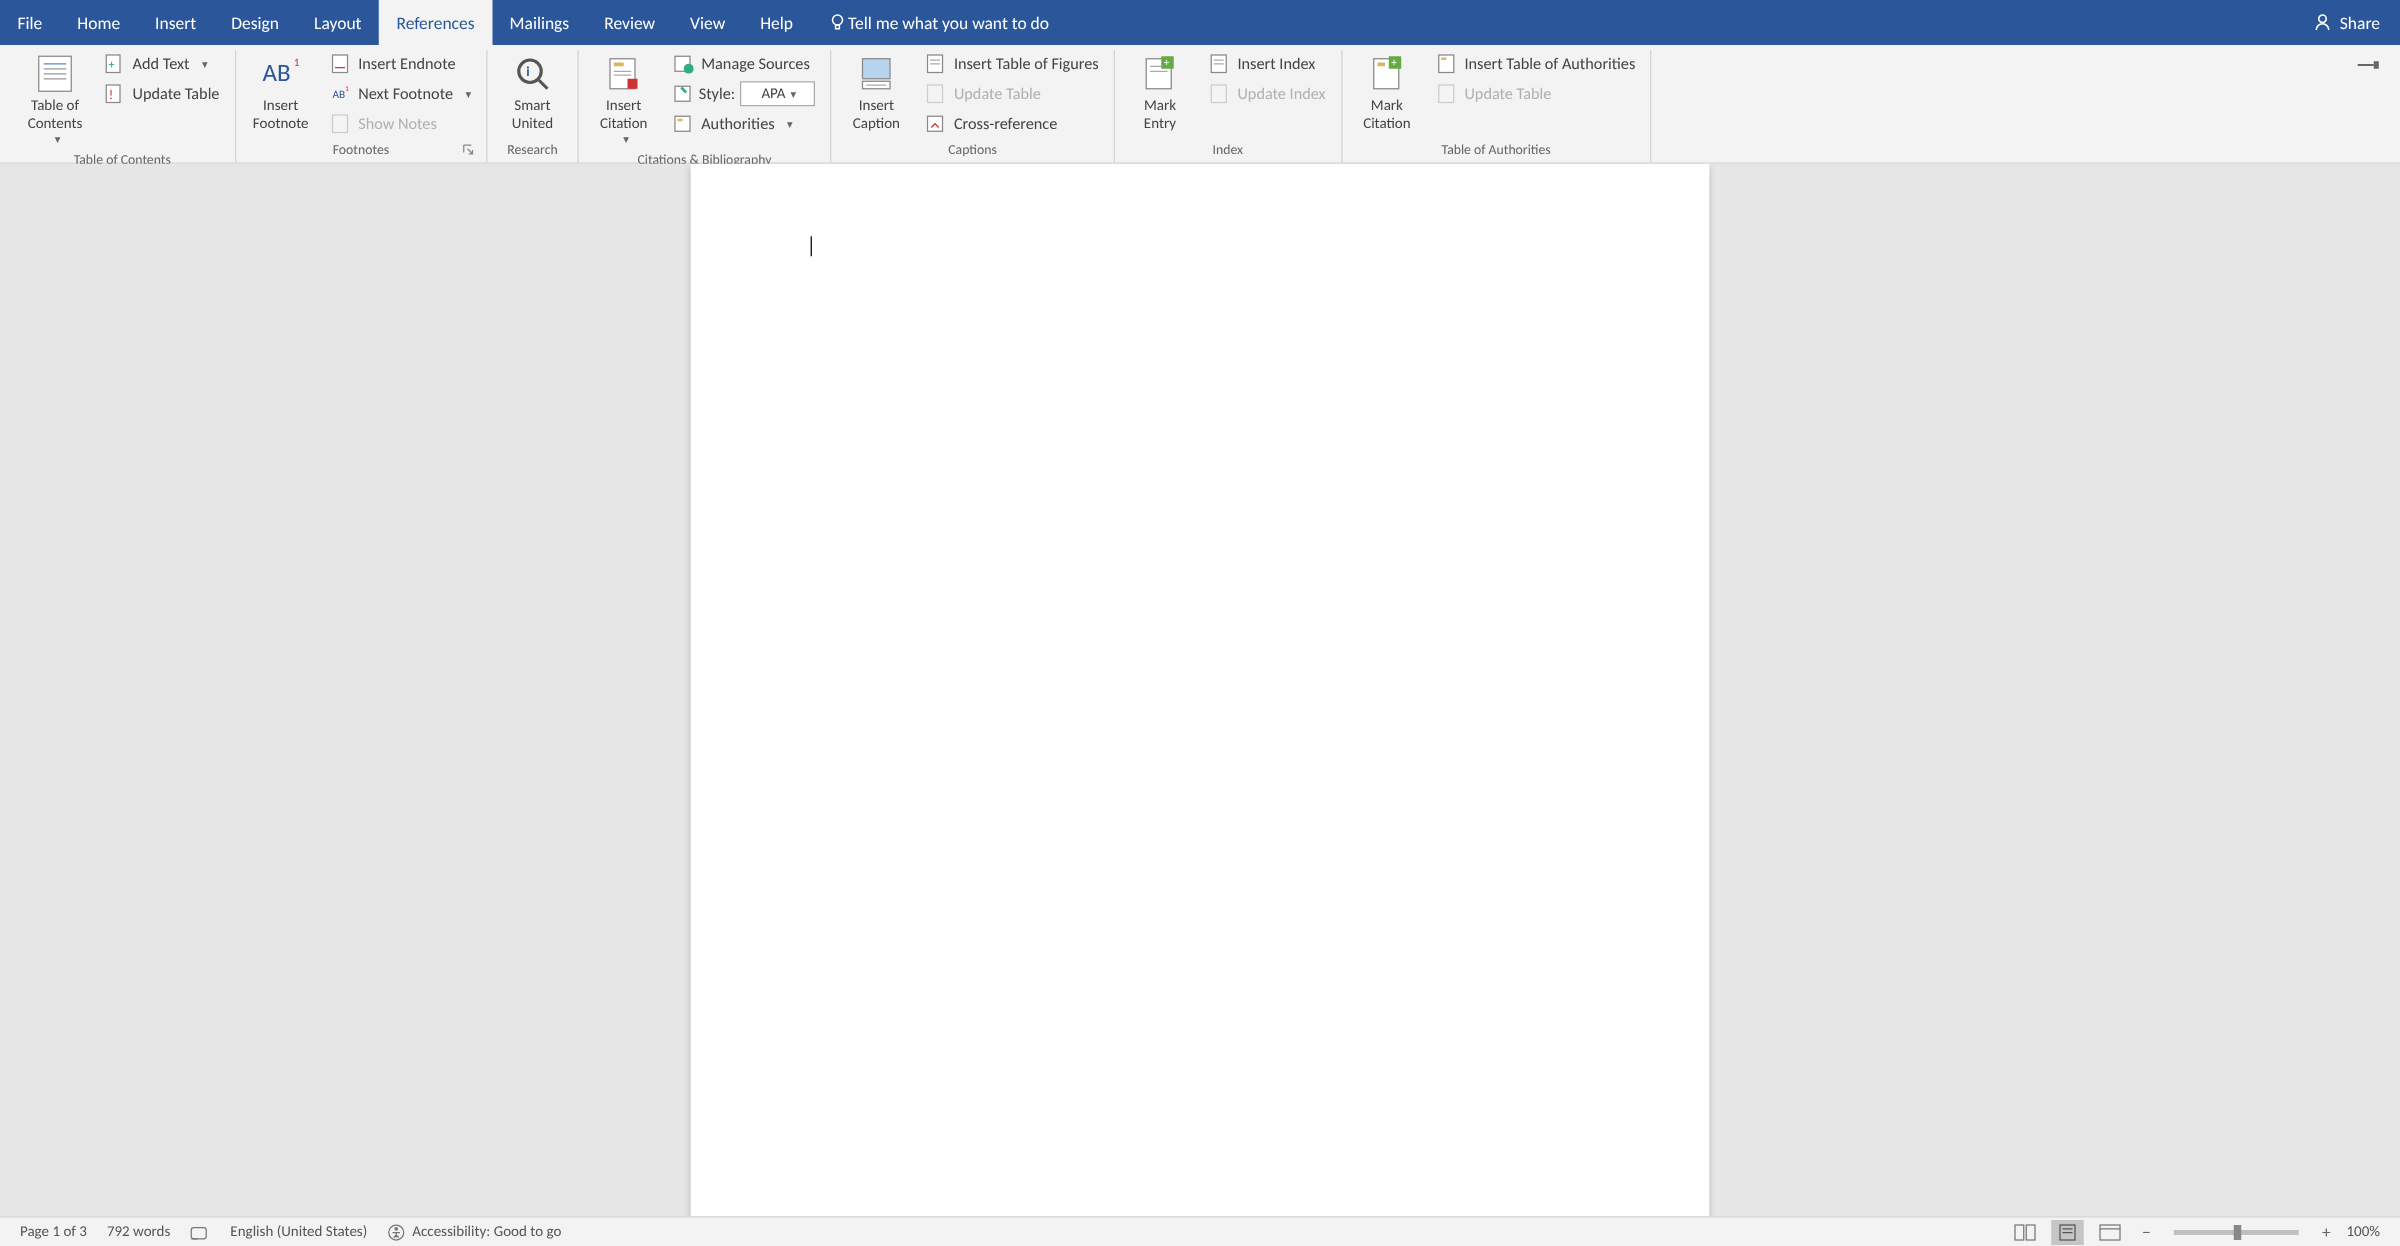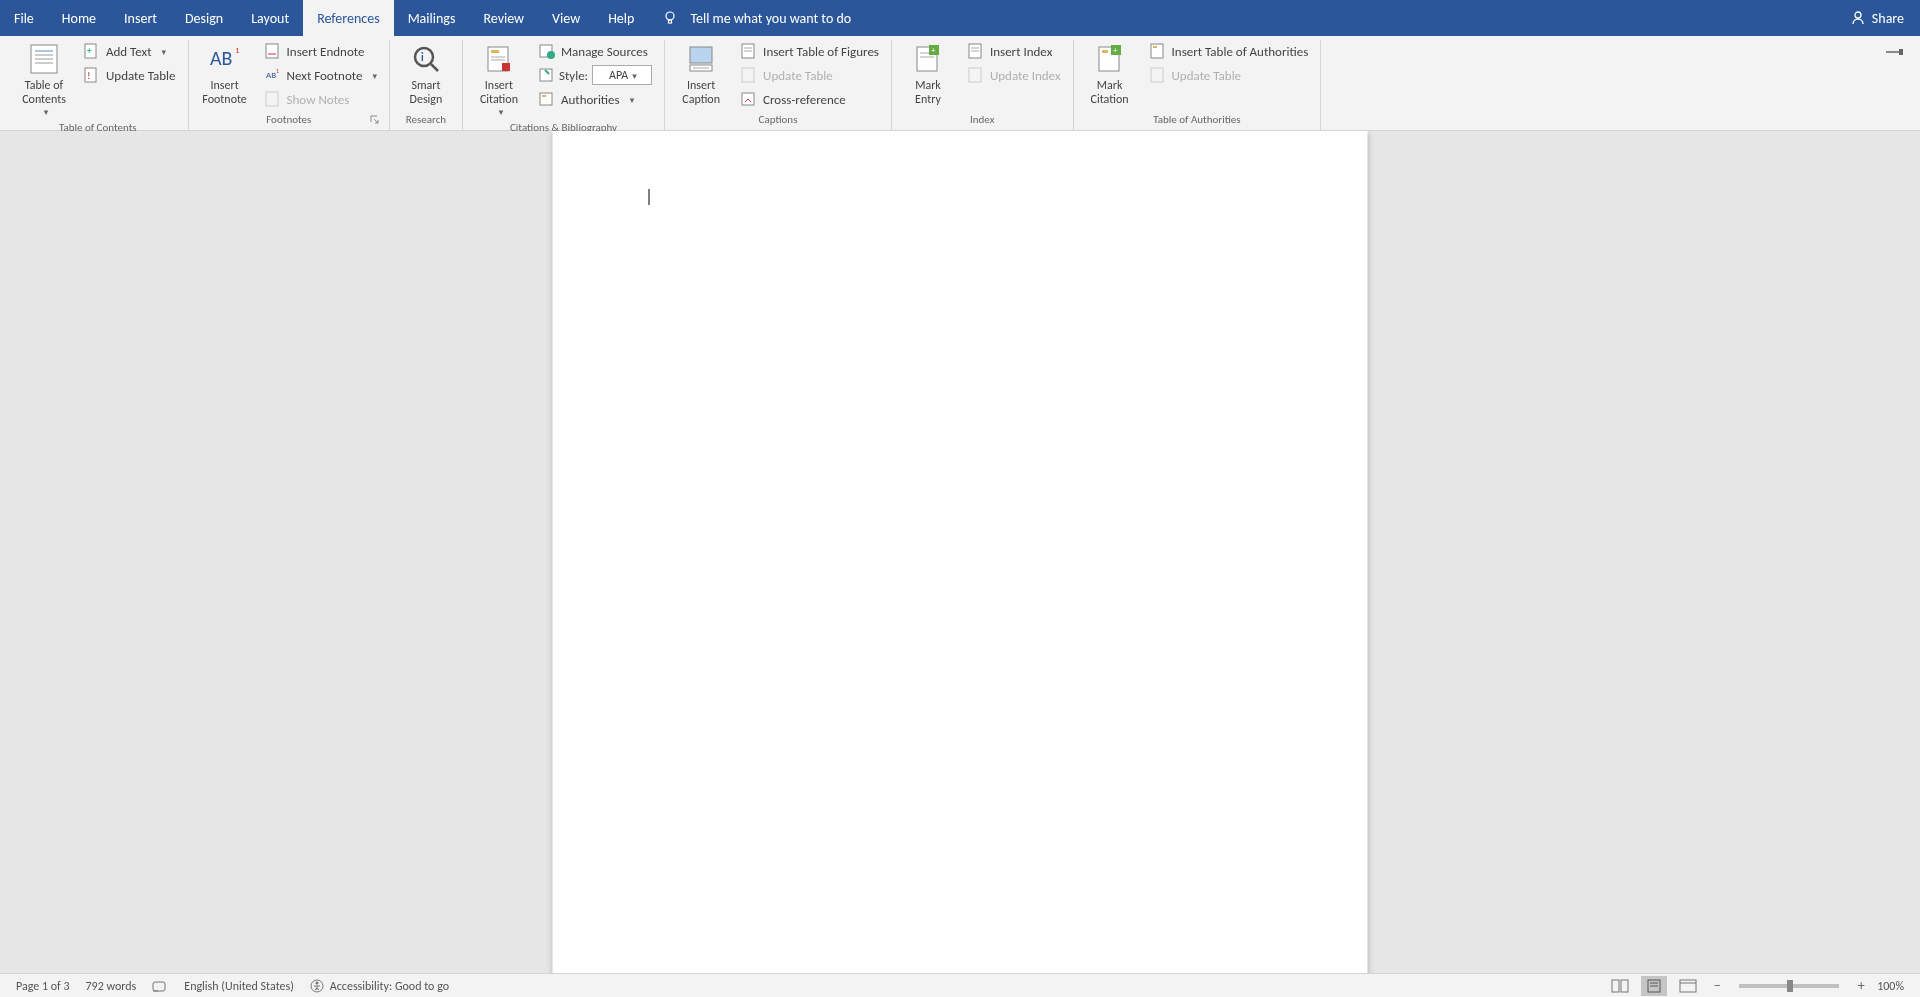--- a/index.html
+++ b/index.html
@@ -2,21 +2,21 @@
 <html><head>
   <meta charset="utf-8">
   <style>
     * { margin: 0; padding: 0; box-sizing: border-box; font-family: "Segoe UI", Calibri, sans-serif; }
     body { background: #e6e6e6; width: 1920px; height: 997px; overflow: hidden; position: relative; }
 
     
     .tab-bar { background: #2b579a; height: 36px; display: flex; align-items: stretch; color: #fff; font-size: 14px; }
     .tab-bar .tab { padding: 0 14px; display: flex; align-items: center; cursor: pointer; }
     .tab-bar .tab.active { background: #f3f3f3; color: #2b579a; }
-    .tab-bar .tell-me { display: flex; align-items: center; gap: 12px; padding: 0 14px; }
+    .tab-bar .tell-me { display: flex; align-items: center; gap: 0; padding: 0 14px; }
     .tab-bar .spacer { flex: 1; }
     .tab-bar .share { display: flex; align-items: center; gap: 6px; padding: 0 16px; }
 
     
     .ribbon { background: #f3f3f3; border-bottom: 1px solid #d4d4d4; height: 95px; display: flex; padding: 4px 8px 0 8px; }
     .group { display: flex; flex-direction: column; border-right: 1px solid #d4d4d4; padding: 0 6px; }
     .group:last-child { border-right: none; }
     .group-content { display: flex; align-items: flex-start; flex: 1; gap: 4px; }
     .group-label { text-align: center; font-size: 11px; color: #666; padding: 2px 0 4px 0; position: relative; }
     .dialog-launcher { position: absolute; right: 2px; bottom: 4px; width: 12px; height: 12px; display: flex; align-items: center; justify-content: center; }
@@ -190,21 +190,21 @@
     <div class="group-content">
       <div class="big-btn">
         <div class="icon-box">
           <svg width="30" height="30" viewBox="0 0 30 30">
               <circle cx="13" cy="13" r="9" fill="none" stroke="#555" stroke-width="2.5"></circle>
               <line x1="20" y1="20" x2="27" y2="27" stroke="#555" stroke-width="2.5"></line>
               <text x="10" y="17" font-size="11" font-weight="bold" fill="#2b579a">i</text>
             </svg>
         </div>
         <div class="lbl" style="white-space:pre-line">Smart
-Design</div>
+United</div>
       </div>
     </div>
     <div class="group-label">Research</div>
   </div>
 
   <div class="group">
     <div class="group-content">
       <div class="big-btn">
         <div class="icon-box">
           <svg width="30" height="32" viewBox="0 0 30 32">

